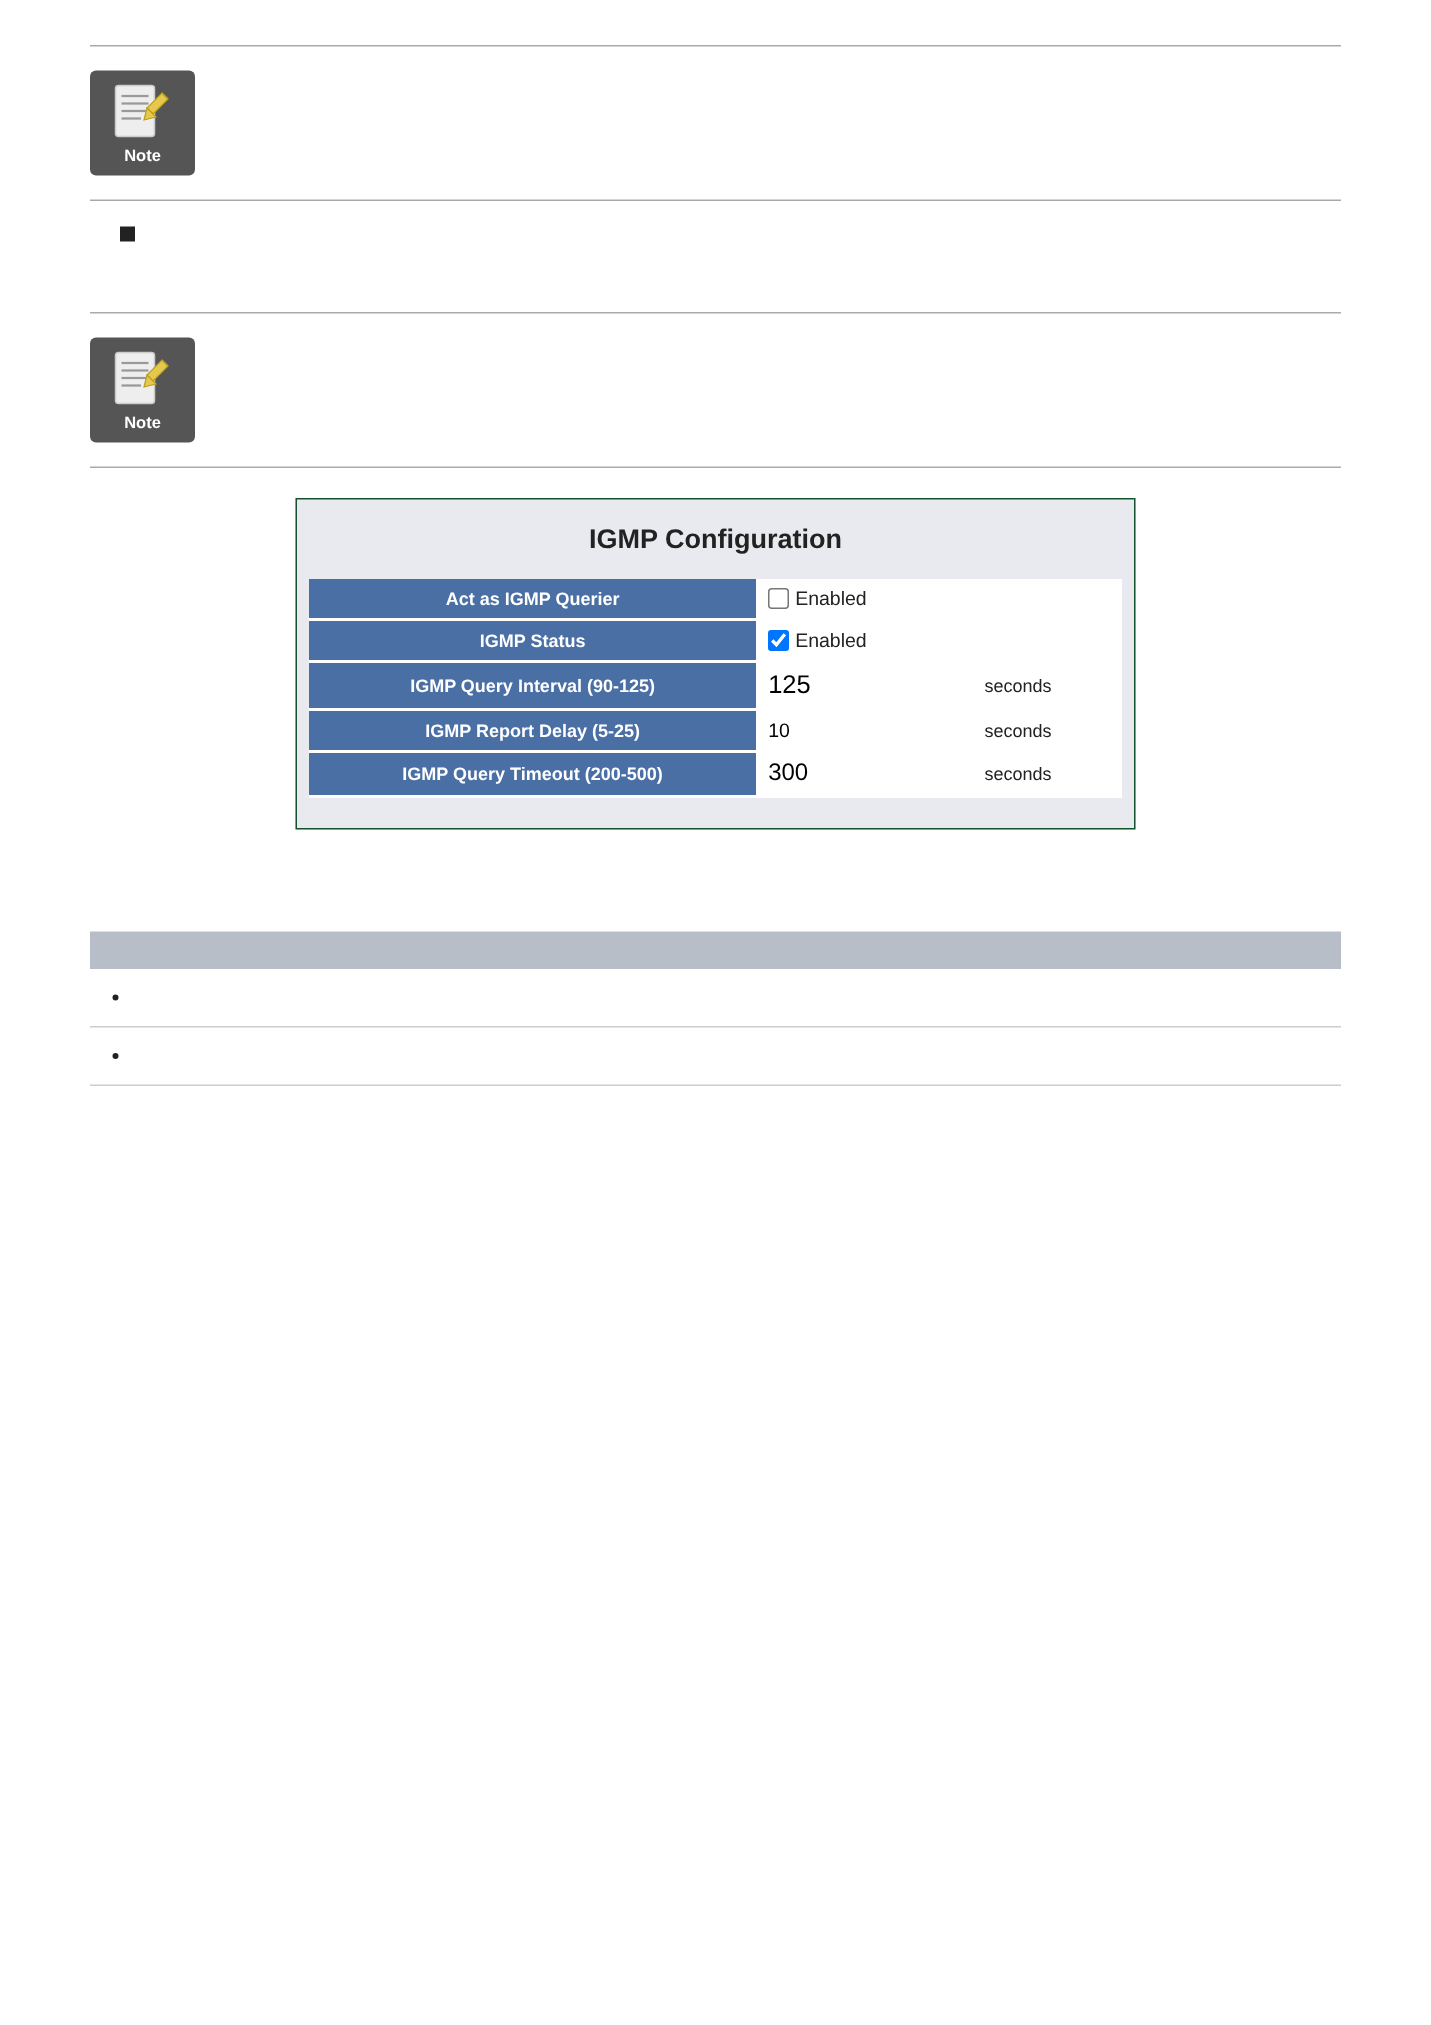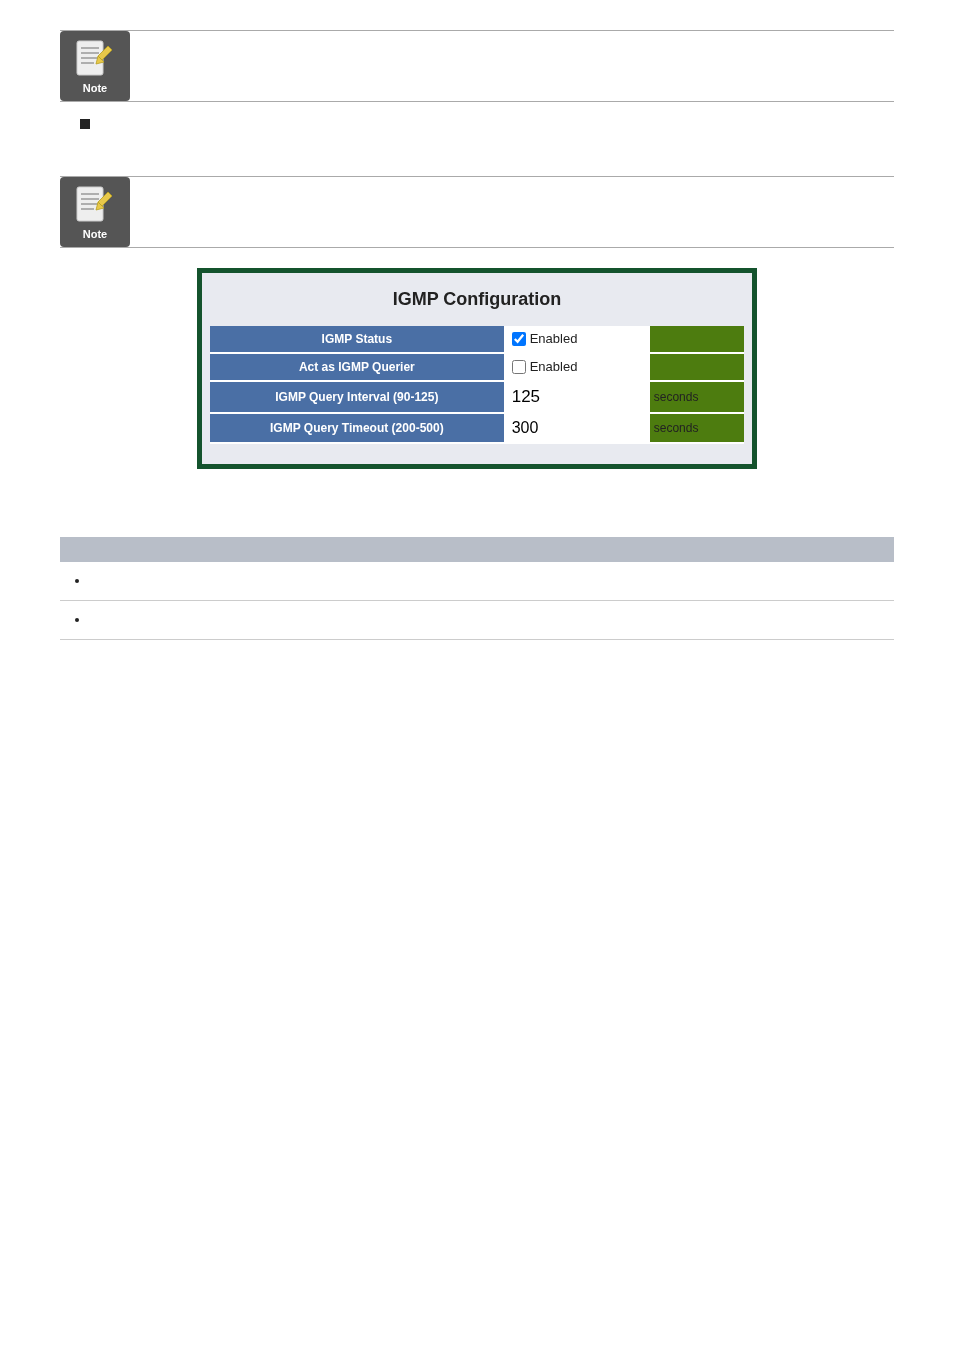--- a/index.html
+++ b/index.html
@@ -12,21 +12,21 @@
       min-height: 1350px;
       padding: 20px 60px;
     }
 
     .note-block {
       display: flex;
       align-items: flex-start;
       margin: 10px 0;
       border-top: 1px solid #aaa;
       border-bottom: 1px solid #aaa;
-      padding: 0 0;
+      padding: 16px 0;
       gap: 20px;
     }
 
     .note-icon {
       width: 70px;
       height: 70px;
       background: #555;
       display: flex;
       flex-direction: column;
       align-items: center;
@@ -76,21 +76,21 @@
     .bullet-text {
       font-size: 13px;
       line-height: 1.6;
       color: #222;
     }
 
     
     .igmp-config-wrapper {
       margin: 20px auto;
       width: 560px;
-      border: 5px solid #14532d;
+      border: 1px solid #14532d;
       padding: 16px 8px 20px;
       background: #e8eaf0;
     }
 
     .igmp-config-title {
       text-align: center;
       font-size: 18px;
       font-weight: bold;
       color: #222;
       margin-bottom: 16px;
@@ -117,21 +117,21 @@
 
     .igmp-table td.value-cell {
       background: #fff;
       font-size: 13px;
       padding: 5px 8px;
       color: #222;
       min-width: 60px;
     }
 
     .igmp-table td.unit-cell {
-      background: #4d7c0f;
+      background: #ffffff;
       font-size: 12px;
       padding: 5px 4px;
       color: #222;
       white-space: nowrap;
     }
 
     .checkbox-wrapper {
       display: flex;
       align-items: center;
       gap: 4px;
@@ -228,50 +228,57 @@
   </div>
 </div>
 
 
 <div class="igmp-config-wrapper">
   <div class="igmp-config-title">IGMP Configuration</div>
   <table class="igmp-table">
     <tbody>
 
       <tr>
+        <td class="label-cell">Act as IGMP Querier</td>
+        <td class="value-cell">
+          <div class="checkbox-wrapper">
+            <input type="checkbox" style="">
+            <span>Enabled</span>
+          </div>
+        </td>
+        <td class="unit-cell"></td>
+      </tr>
+
+      <tr>
         <td class="label-cell">IGMP Status</td>
         <td class="value-cell">
           <div class="checkbox-wrapper">
             <input type="checkbox" checked="" style="">
             <span>Enabled</span>
           </div>
         </td>
         <td class="unit-cell"></td>
       </tr>
 
-      <tr>
-        <td class="label-cell">Act as IGMP Querier</td>
-        <td class="value-cell">
-          <div class="checkbox-wrapper">
-            <input type="checkbox" style="">
-            <span>Enabled</span>
-          </div>
-        </td>
-        <td class="unit-cell"></td>
-      </tr>
-
 
       <tr>
         <td class="label-cell">IGMP Query Interval (90-125)</td>
         <td class="value-cell">
           <input type="text" value="125" style="border: none; width: 50px; font-size: 17px;">
         </td>
         <td class="unit-cell">seconds</td>
       </tr>
 
+      <tr>
+        <td class="label-cell">IGMP Report Delay (5-25)</td>
+        <td class="value-cell">
+          <input type="text" value="10" style="border: none; width: 50px; font-size: 13px;">
+        </td>
+        <td class="unit-cell">seconds</td>
+      </tr>
 
       <tr>
         <td class="label-cell">IGMP Query Timeout (200-500)</td>
         <td class="value-cell">
           <input type="text" value="300" style="border: none; width: 50px; font-size: 16px;">
         </td>
         <td class="unit-cell">seconds</td>
       </tr>
 
     </tbody>

